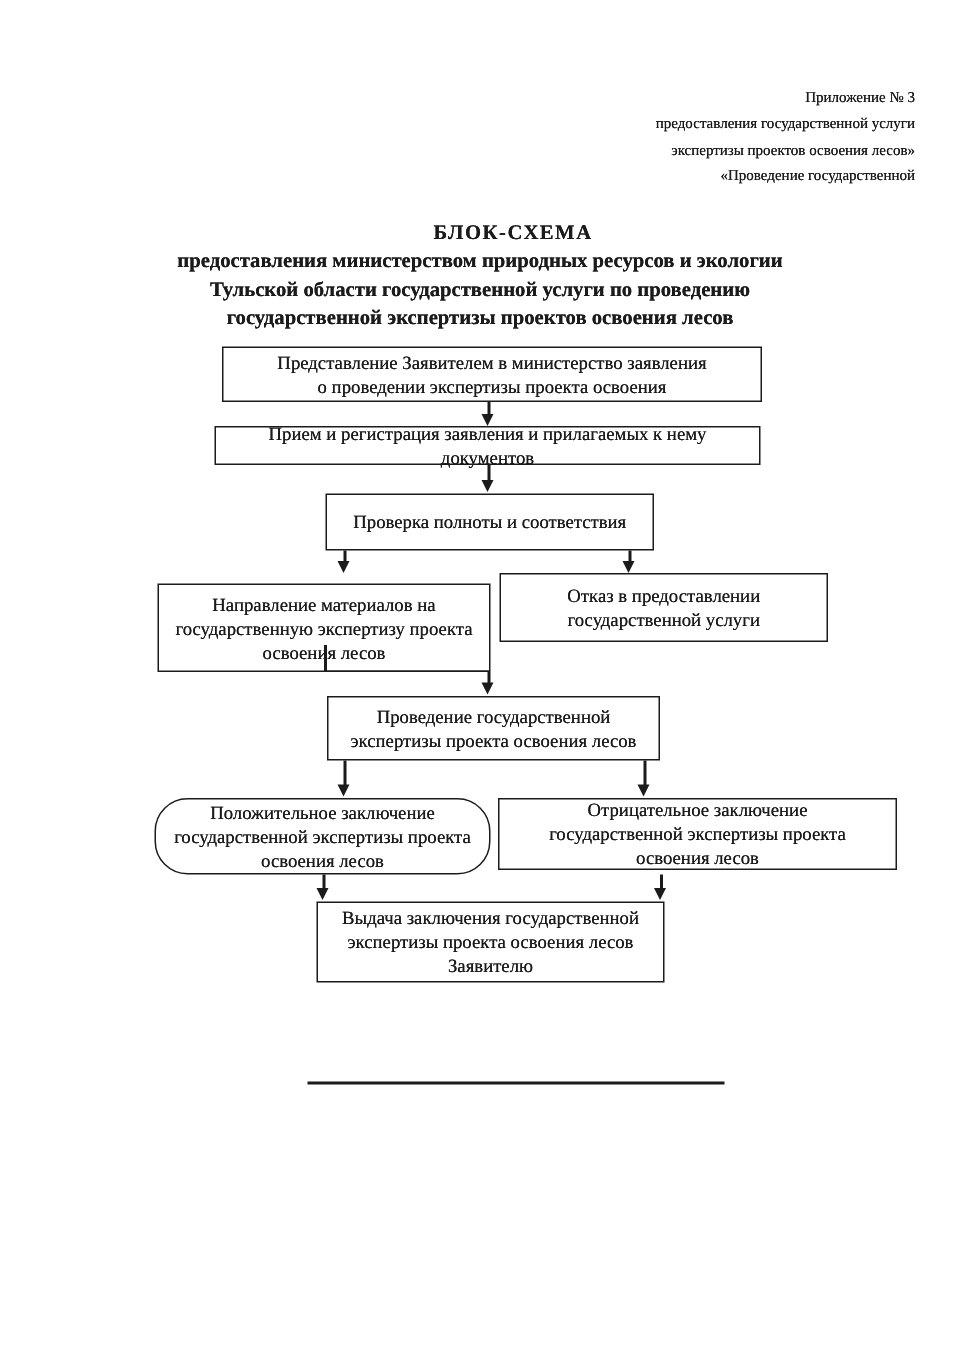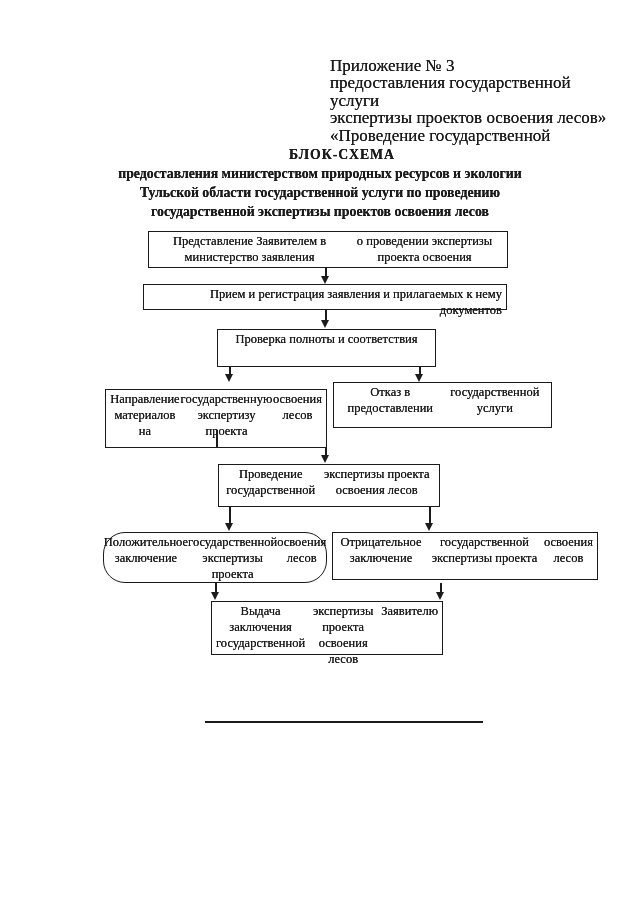--- a/index.html
+++ b/index.html
@@ -8,31 +8,31 @@
   body { font-family: "Liberation Serif", "DejaVu Serif", serif; }
   .page {
     position:relative; width:640px; height:902px;
     background: var(--paper); color: var(--ink); overflow:hidden;
   }
   
   .page { text-shadow: 0 0 0.4px currentColor; }
 
   .appendix {
     position:absolute; left:330px; top:57px; width:280px;
-    font-size:17px; line-height:17.4px; text-align:left;
+    font-size:10px; line-height:17.4px; text-align:right;
   }
   .title {
     position:absolute; left:40px; top:145px; width:560px;
     font-size:13.8px; line-height:19px; font-weight:bold; text-align:center;
   }
   .title .t0 { position:relative; left:22px; letter-spacing:1px; }
 
   .node {
     position:absolute; border:1.6px solid var(--ink); background:var(--paper);
-    display:flex; justify-content:center;
+    display:flex; flex-direction:column; justify-content:center;
     text-align:center; font-size:12.5px; line-height:16px; padding:1px 4px;
   }
 
   .vline { position:absolute; width:1.5px; background:var(--ink); }
   .hline { position:absolute; height:1.5px; background:var(--ink); }
   .ahead {
     position:absolute; width:0; height:0;
     border-left:4.5px solid transparent; border-right:4.5px solid transparent;
     border-top:8px solid var(--ink);
   }
@@ -54,21 +54,21 @@
     <div>предоставления министерством природных ресурсов и экологии</div>
     <div>Тульской области государственной услуги по проведению</div>
     <div>государственной экспертизы проектов освоения лесов</div>
   </div>
 
   <div class="node" style="left:148px; top:231px; width:360px; height:37px;">
     <div>Представление Заявителем в министерство заявления</div>
     <div>о проведении экспертизы проекта освоения</div>
   </div>
 
-  <div class="node" style="left:143px; top:284px; width:364px; height:26px;text-align:right;">
+  <div class="node" style="left:143px; top:284px; width:364px; height:26px;">
     <div>Прием и регистрация заявления и прилагаемых к нему документов</div>
   </div>
 
   <div class="node" style="left:217px; top:329px; width:219px; height:38px;">
     <div>Проверка полноты и соответствия</div>
   </div>
 
   <div class="node" style="left:105px; top:389px; width:222px; height:59px;">
     <div>Направление материалов на</div>
     <div>государственную экспертизу проекта</div>

